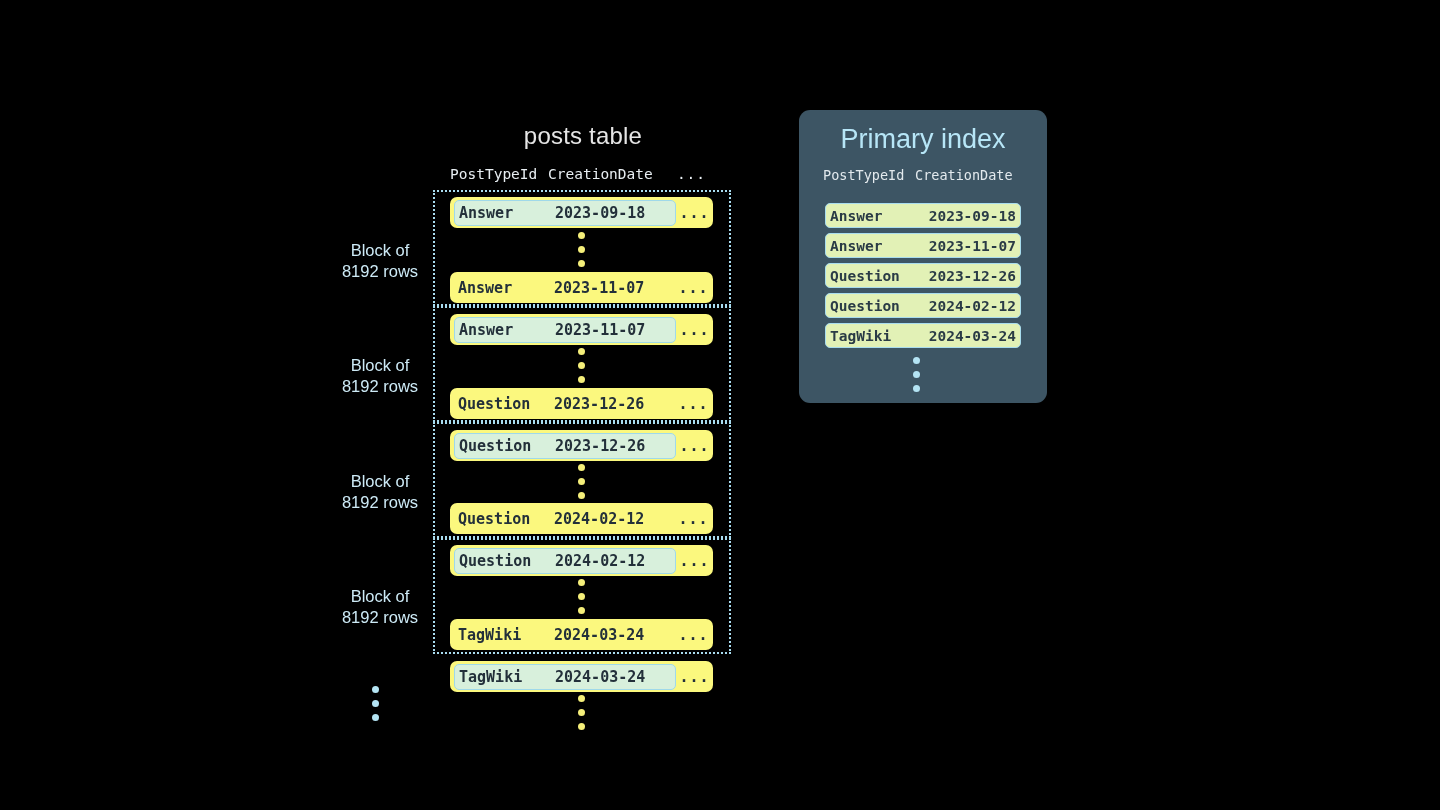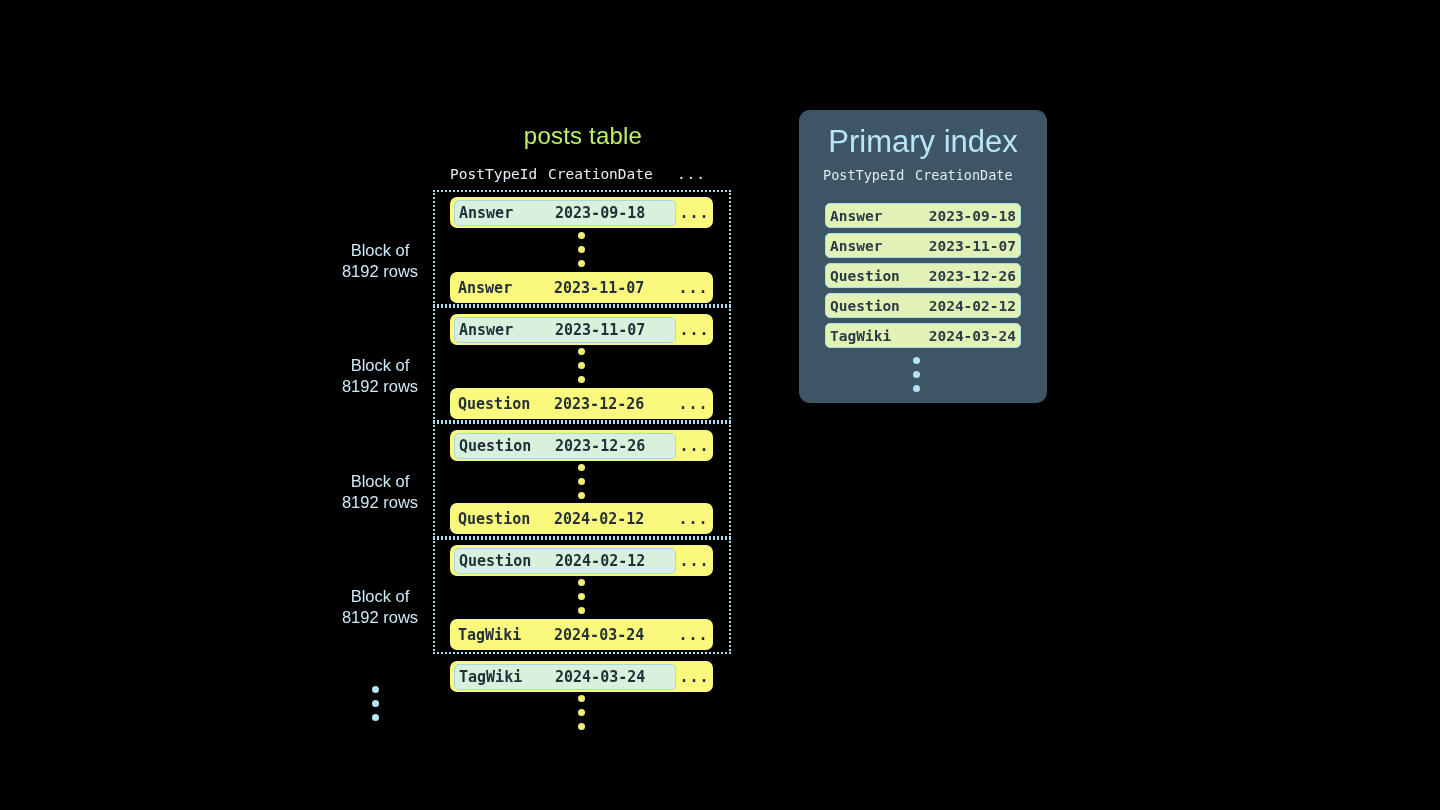--- a/index.html
+++ b/index.html
@@ -25,21 +25,21 @@
     height: 810px;
   }
 
   .table-title {
     position: absolute;
     left: 433px;
     top: 122px;
     width: 300px;
     text-align: center;
     font-size: 24px;
-    color: #bef264;
+    color: #e5e5e5;
     letter-spacing: 0.2px;
   }
 
   .col-headers {
     position: absolute;
     left: 450px;
     top: 166px;
     width: 265px;
     font-family: "DejaVu Sans Mono", monospace;
     font-size: 14.5px;
@@ -148,21 +148,21 @@
     background: #3d5564;
     border-radius: 11px;
     box-sizing: border-box;
   }
   .idx-title {
     position: absolute;
     left: 0;
     top: 14px;
     width: 248px;
     text-align: center;
-    font-size: 31px;
+    font-size: 27px;
     color: #b7e6f7;
   }
   .idx-headers {
     position: absolute;
     left: 24px;
     top: 57px;
     width: 205px;
     font-family: "DejaVu Sans Mono", monospace;
     font-size: 13.5px;
     color: #e3eaee;

